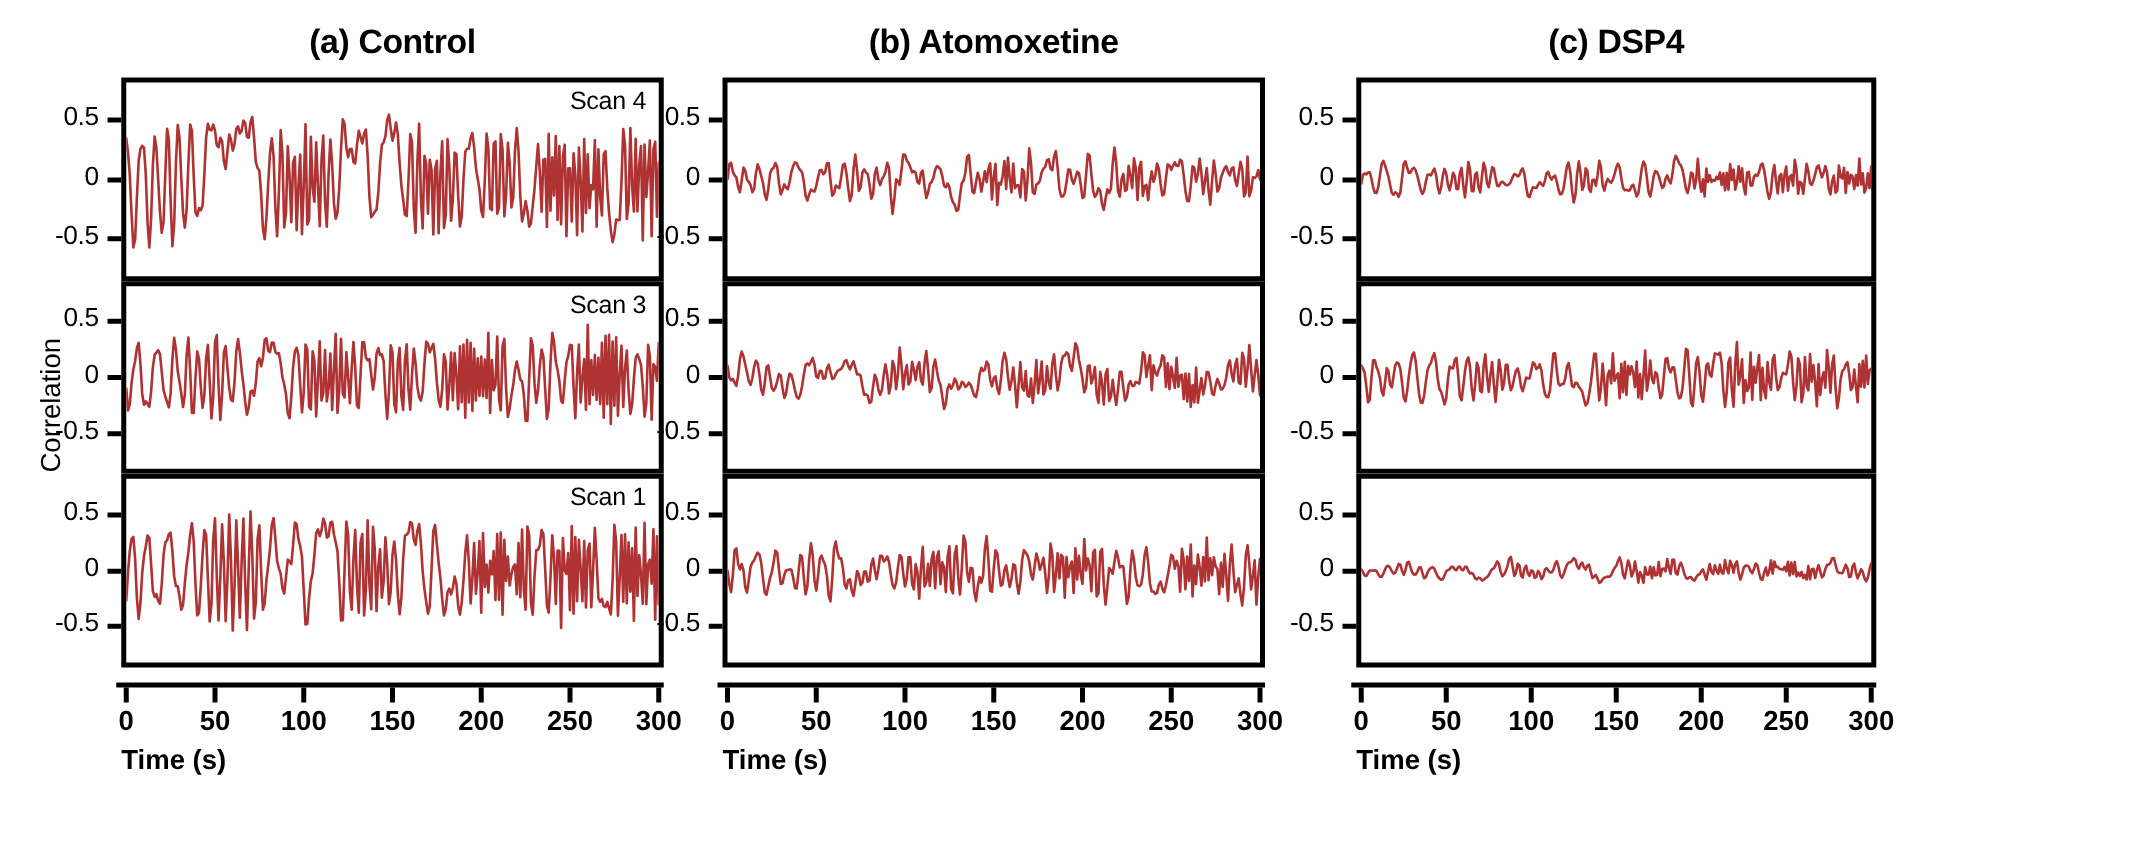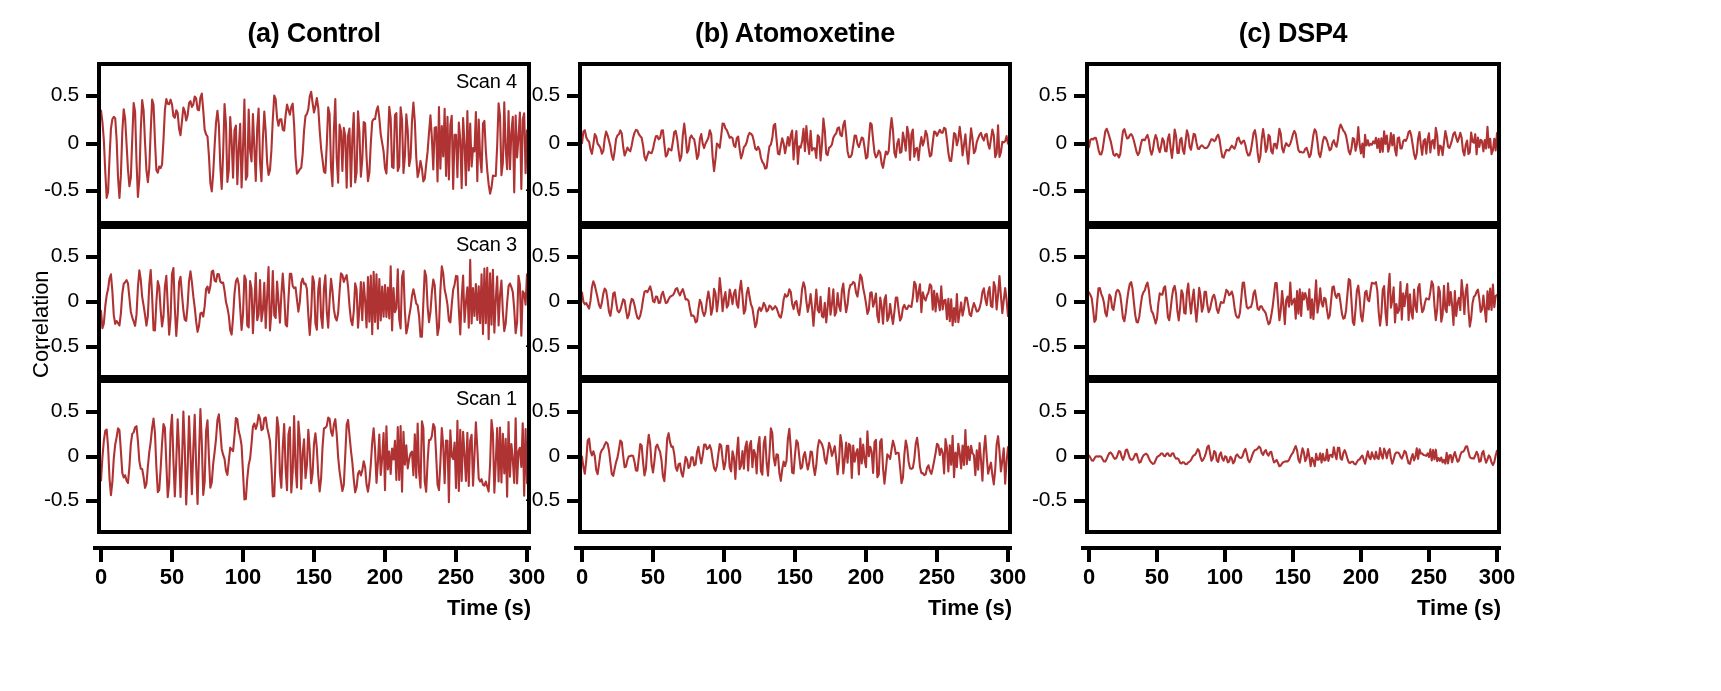--- a/index.html
+++ b/index.html
@@ -74,21 +74,21 @@
     position:absolute;
     font-size:22px;
     font-weight:bold;
     text-align:center;
     white-space:nowrap;
   }
   .xaxis-title{
     position:absolute;
     font-size:22px;
     font-weight:bold;
-    text-align:right;
+    text-align:left;
     white-space:nowrap;
   }
   .ylabel{
     position:absolute;
     font-size:22px;
     white-space:nowrap;
     transform-origin:0 0;
     transform:rotate(-90deg);
   }
 </style>

